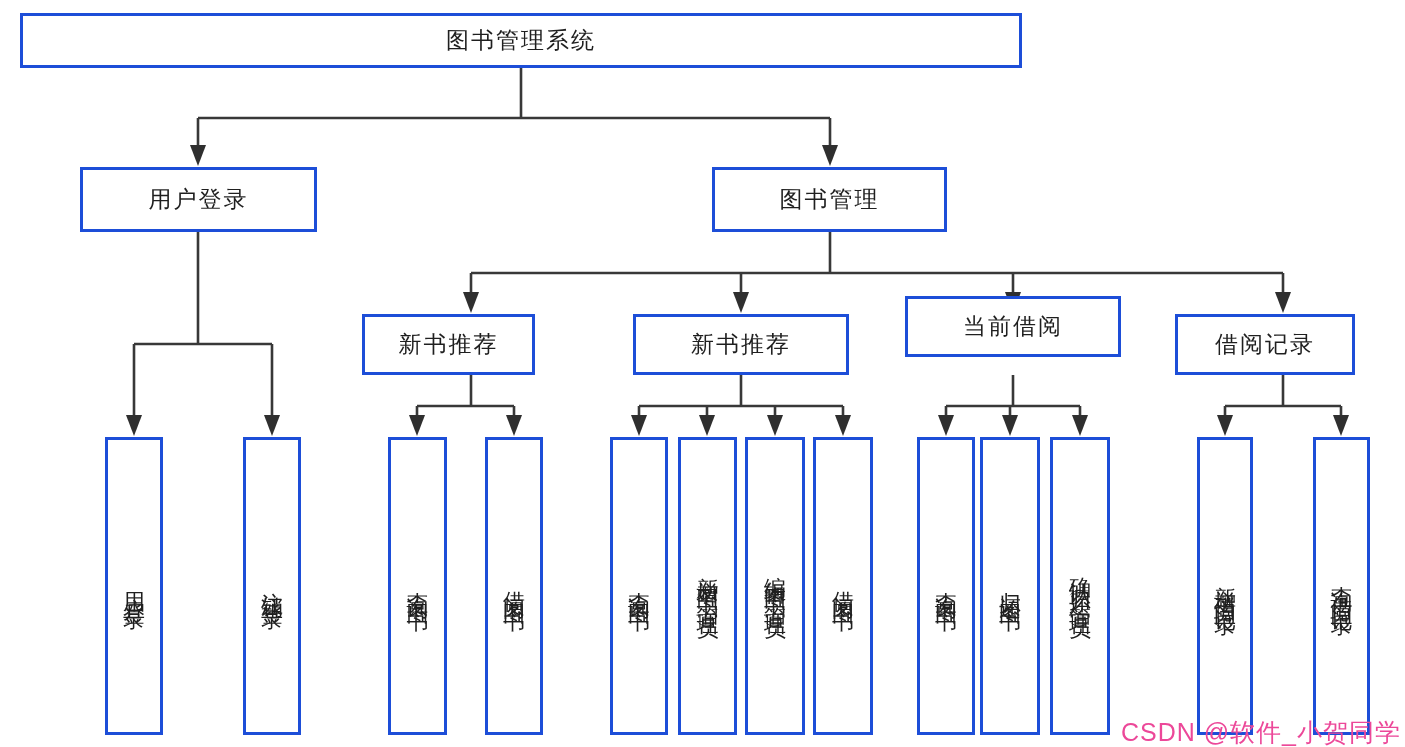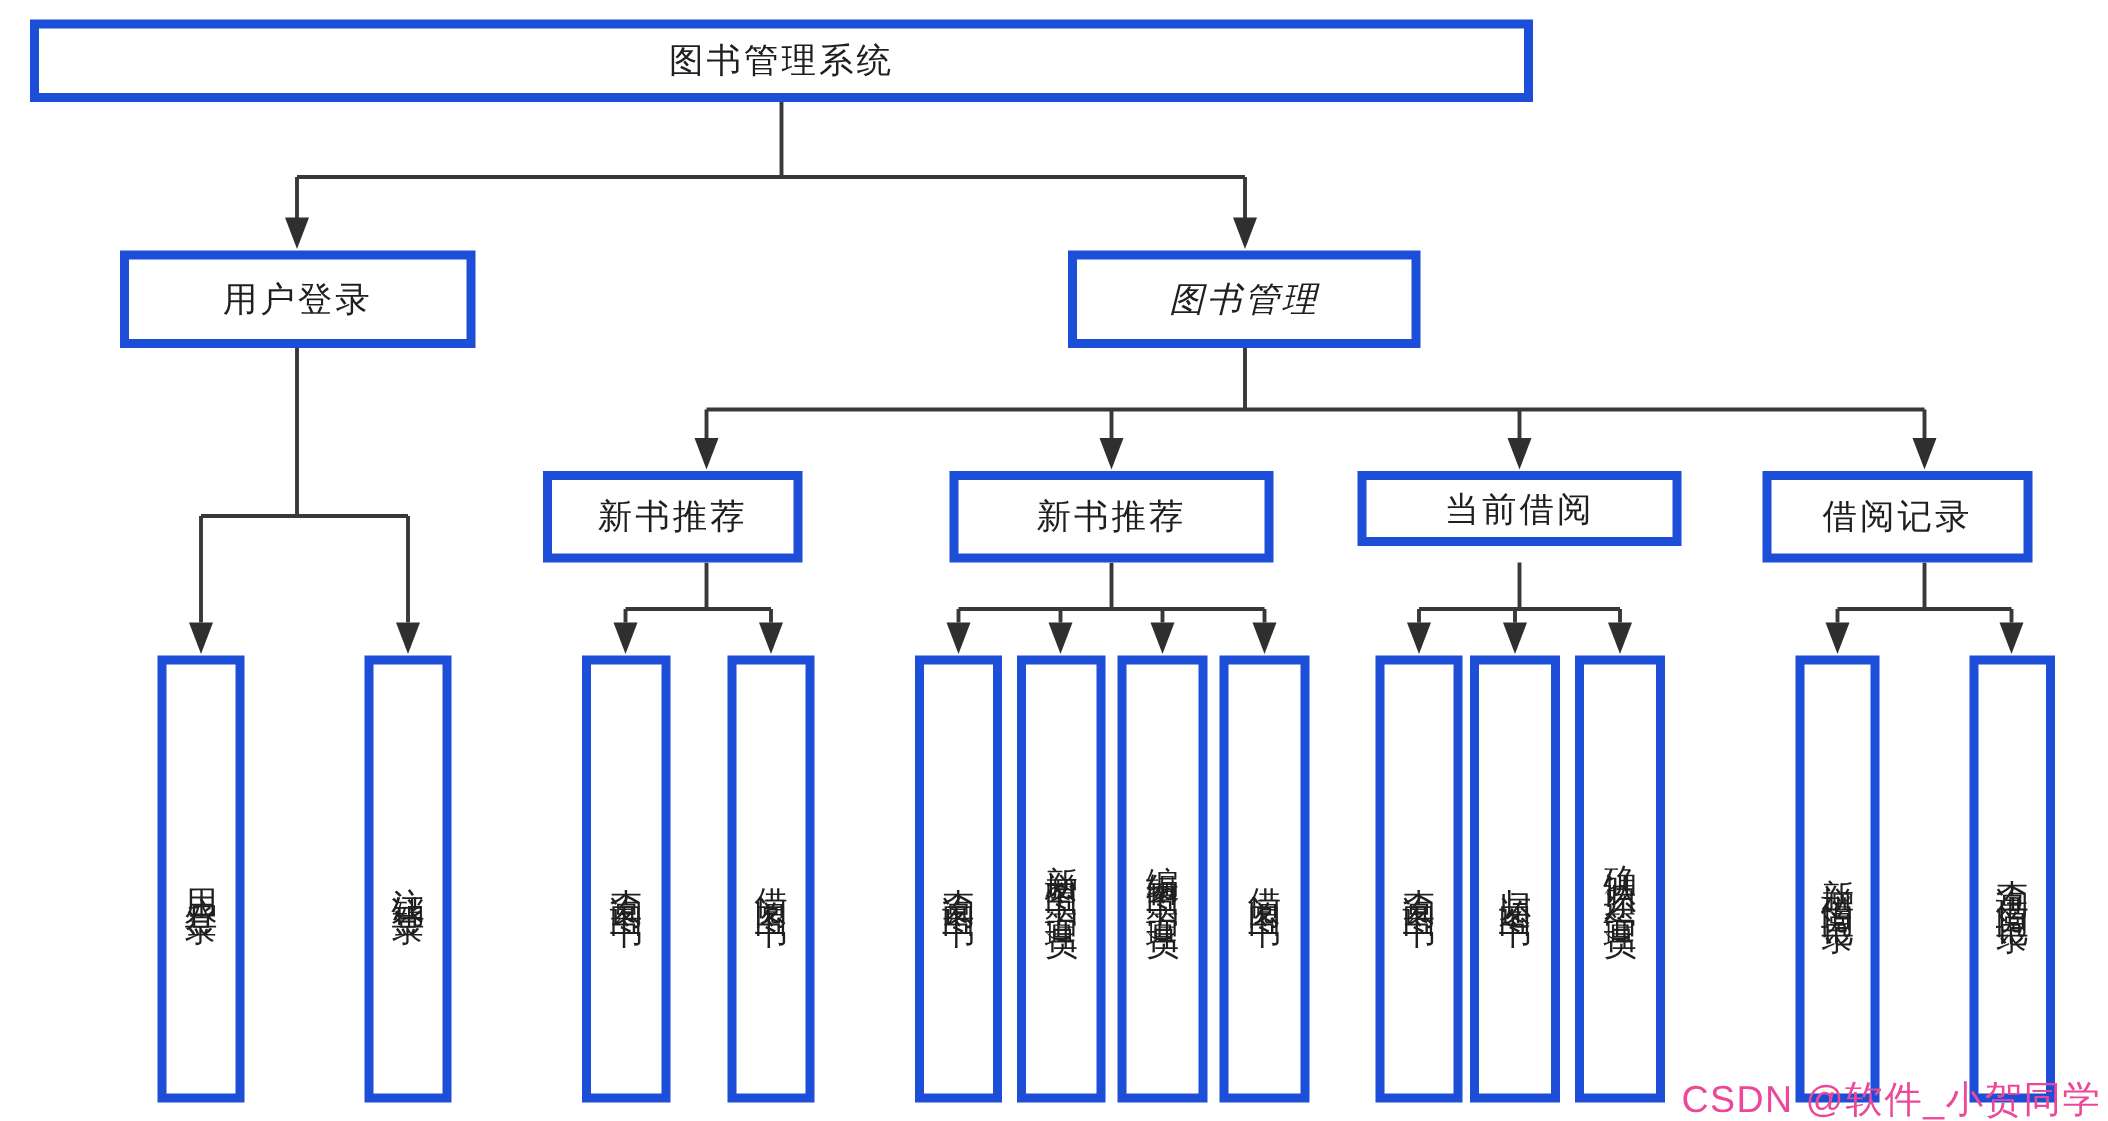--- a/index.html
+++ b/index.html
@@ -9,21 +9,21 @@
     background:#ffffff;
     overflow:hidden;
     font-family:"Liberation Sans","DejaVu Sans",sans-serif;
   }
   #connectors{position:absolute;left:0;top:0;width:1405px;height:747px;pointer-events:none;}
   #connectors line{stroke:#383838;stroke-width:2.6;}
   #connectors polygon{fill:#2f2f2f;stroke:none;}
   .node{
     position:absolute;
     box-sizing:border-box;
-    border:6px solid #1d4ed8;
+    border:3px solid #1d4ed8;
     background:#ffffff;
     display:flex;align-items:center;justify-content:center;
     color:#1f1f1f;
   }
   .hbox{font-size:23px;letter-spacing:2px;white-space:nowrap;}
   .root{font-size:23px;}
   .vbox{font-size:22px;}
   .vtext{
     writing-mode:vertical-rl;
     text-orientation:mixed;
@@ -100,31 +100,31 @@
       <polygon points="1341,436 1333,415 1349,415"></polygon>
     </svg>
 
   <div class="node hbox root" style="left:20px;top:13px;width:1002px;height:55px;">
     <span>图书管理系统</span>
   </div>
 
   <div class="node hbox" style="left:80px;top:167px;width:237px;height:65px;">
     <span>用户登录</span>
   </div>
-  <div class="node hbox" style="left:712px;top:167px;width:235px;height:65px;font-style:italic;">
+  <div class="node hbox" style="left:712px;top:167px;width:235px;height:65px;">
     <span>图书管理</span>
   </div>
 
   <div class="node hbox" style="left:362px;top:314px;width:173px;height:61px;">
     <span>新书推荐</span>
   </div>
   <div class="node hbox" style="left:633px;top:314px;width:216px;height:61px;">
     <span>新书推荐</span>
   </div>
-  <div class="node hbox" style="left:905px;top:314px;width:216px;height:50px;">
+  <div class="node hbox" style="left:905px;top:296px;width:216px;height:61px;">
     <span>当前借阅</span>
   </div>
   <div class="node hbox" style="left:1175px;top:314px;width:180px;height:61px;">
     <span>借阅记录</span>
   </div>
 
   <div class="node vbox" style="left:105px;top:437px;width:58px;height:298px;">
     <span class="vtext">用户登录</span>
   </div>
   <div class="node vbox" style="left:243px;top:437px;width:58px;height:298px;">

